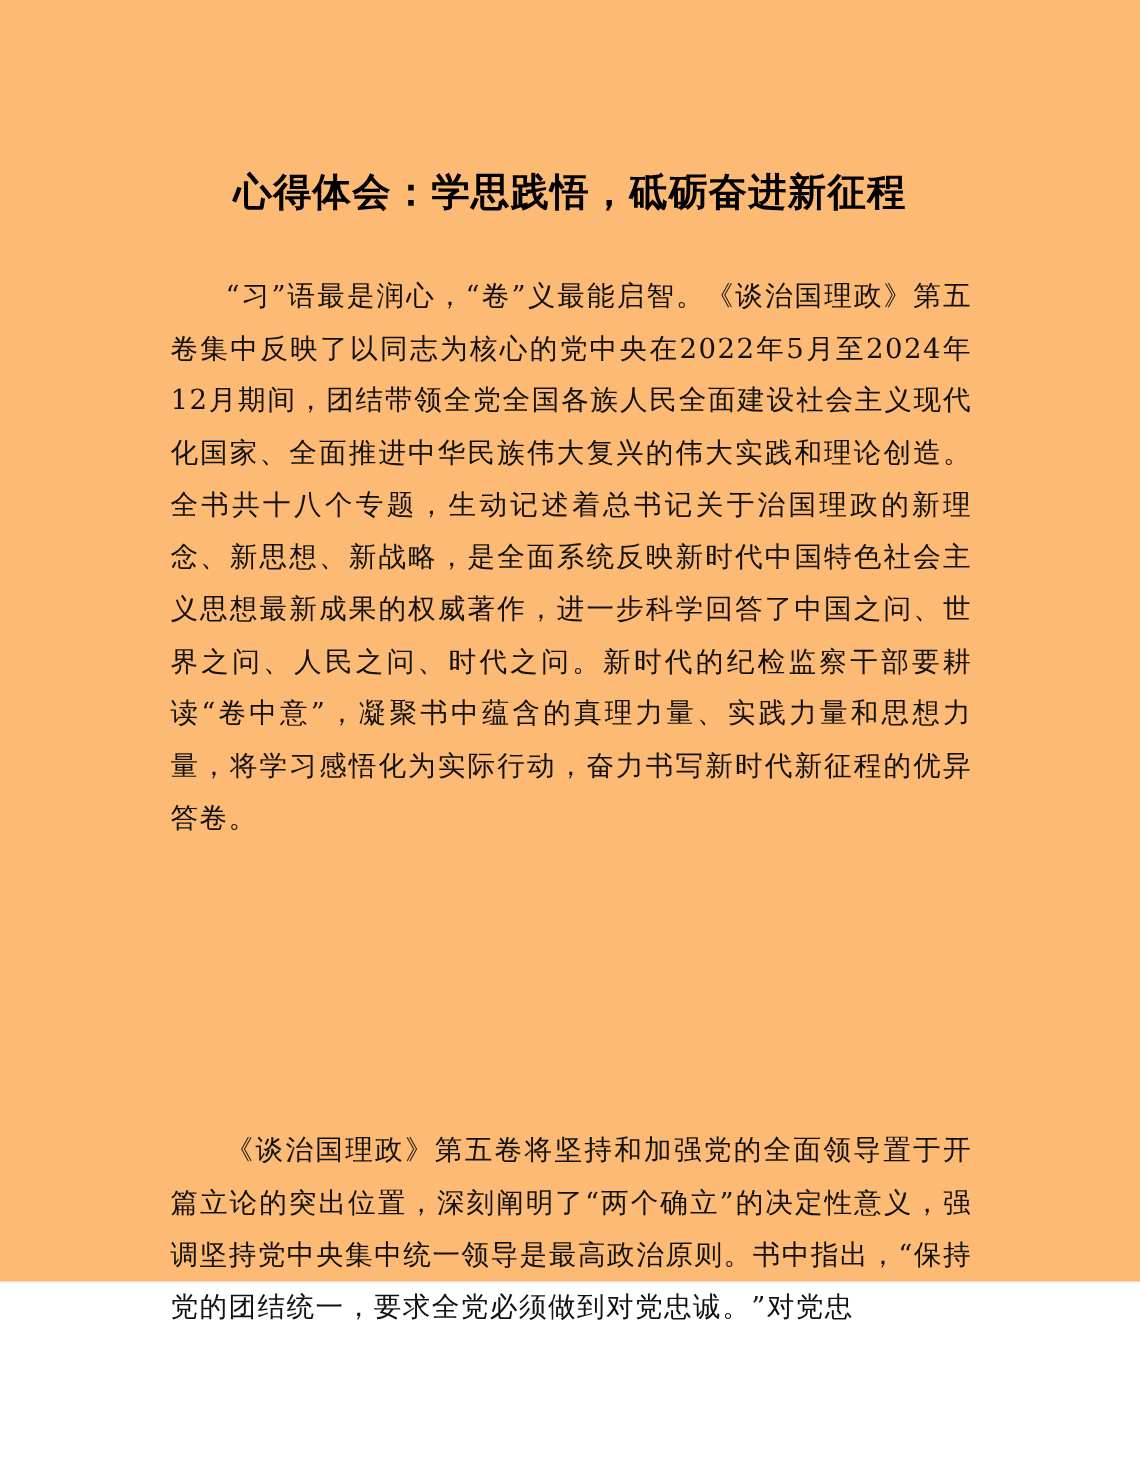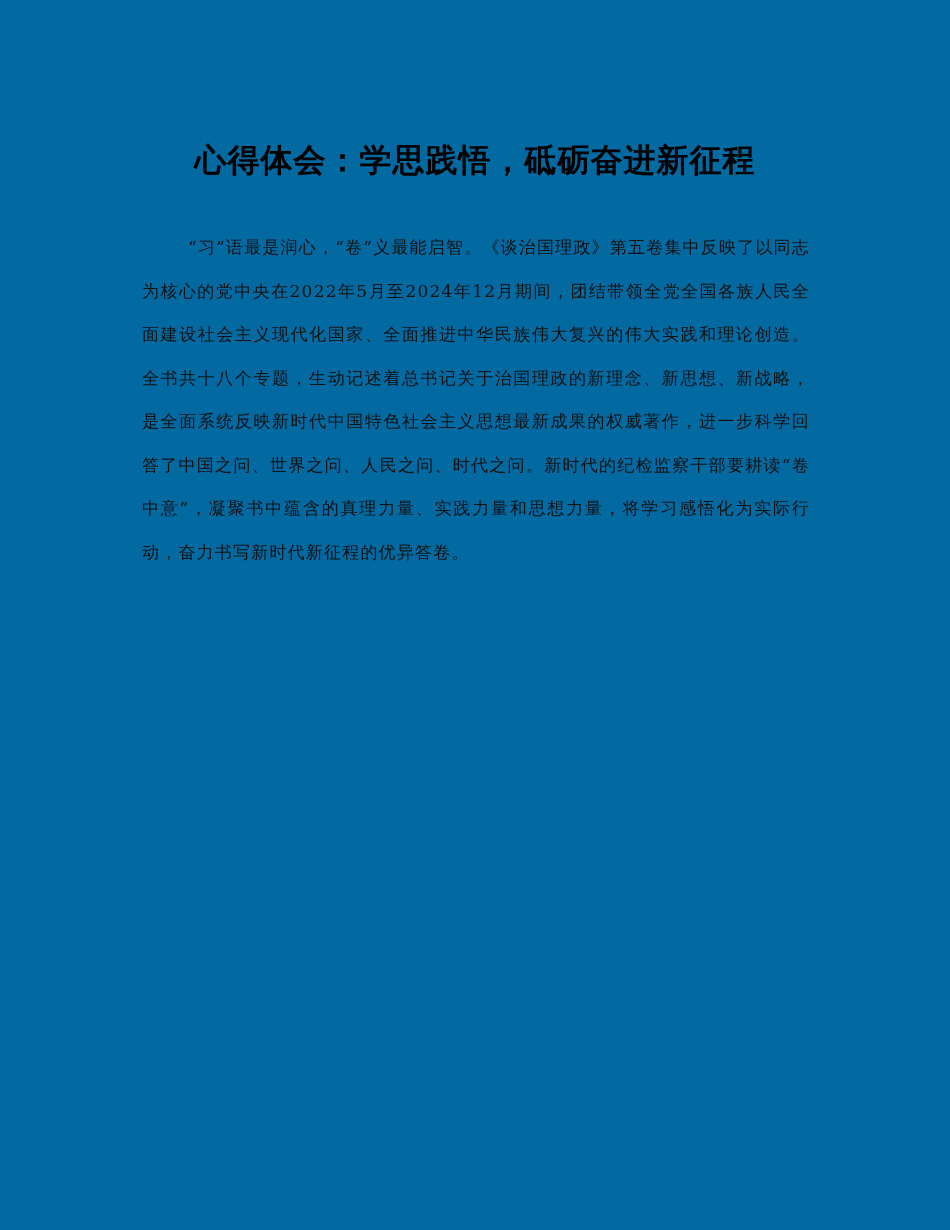--- a/index.html
+++ b/index.html
@@ -12,42 +12,42 @@
       height: 1230px;
       position: relative;
       overflow: hidden;
       color: #111111;
     }
     .page {
       position: absolute;
       left: 0;
       top: 0;
       width: 950px;
-      height: 1230px;
-      background: #0369a1;
+      height: 1068px;
+      background: #fdba74;
     }
     .title {
       position: absolute;
       left: 0;
       top: 114px;
       width: 950px;
       text-align: center;
       font-family: "DejaVu Sans", sans-serif;
       font-weight: bold;
       font-size: 32px;
       line-height: 50px;
       letter-spacing: 1px;
       color: #000000;
     }
     .para {
       position: absolute;
       left: 142px;
       width: 668px;
       font-family: "DejaVu Serif", serif;
-      font-size: 17px;
+      font-size: 23px;
       line-height: 43.5px;
       text-align: justify;
       text-indent: 46px;
       letter-spacing: 1.2px;
       color: #111111;
       margin: 0;
     }
     .p1 { top: 226px; }
     .p2 { top: 938px; }
     .heading {
@@ -67,13 +67,14 @@
   </style>
 </head>
 <body>
 
 <div class="page">
   <h1 class="title">心得体会：学思践悟，砥砺奋进新征程</h1>
 
   <p class="para p1">“习”语最是润心，“卷”义最能启智。《谈治国理政》第五卷集中反映了以同志为核心的党中央在2022年5月至2024年12月期间，团结带领全党全国各族人民全面建设社会主义现代化国家、全面推进中华民族伟大复兴的伟大实践和理论创造。全书共十八个专题，生动记述着总书记关于治国理政的新理念、新思想、新战略，是全面系统反映新时代中国特色社会主义思想最新成果的权威著作，进一步科学回答了中国之问、世界之问、人民之问、时代之问。新时代的纪检监察干部要耕读“卷中意”，凝聚书中蕴含的真理力量、实践力量和思想力量，将学习感悟化为实际行动，奋力书写新时代新征程的优异答卷。</p>
 
 
+  <p class="para p2">《谈治国理政》第五卷将坚持和加强党的全面领导置于开篇立论的突出位置，深刻阐明了“两个确立”的决定性意义，强调坚持党中央集中统一领导是最高政治原则。书中指出，“保持党的团结统一，要求全党必须做到对党忠诚。”对党忠</p>
 </div>
 
 </body></html>

